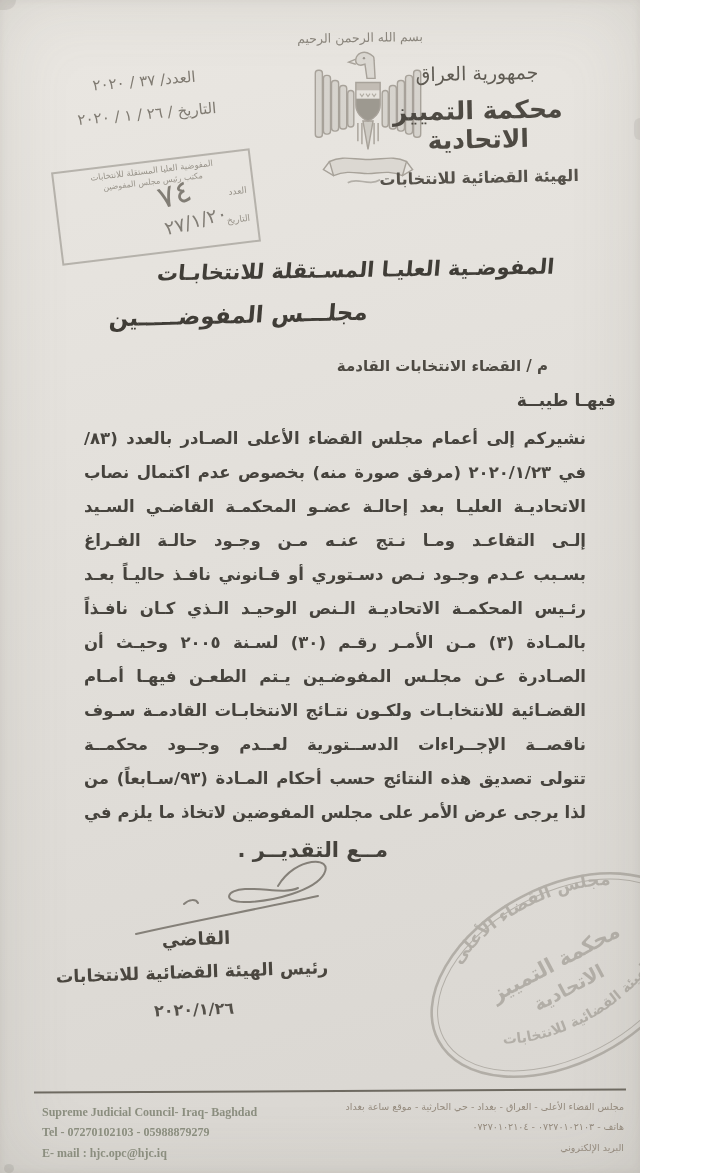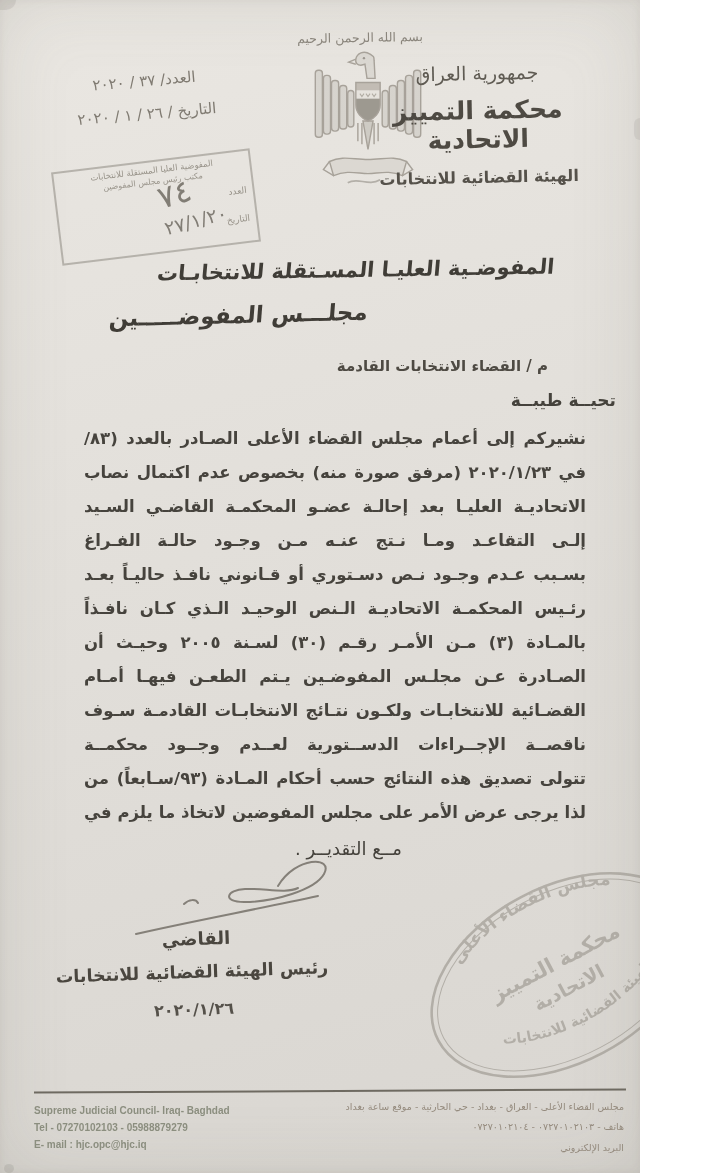--- a/index.html
+++ b/index.html
@@ -40,36 +40,36 @@
   .addr1{position:absolute;top:258px;right:86px;font-size:21px;font-weight:700;color:#403d37;
     transform:rotate(-1deg) skewX(-6deg);letter-spacing:.5px;}
   .addr2{position:absolute;top:302px;right:272px;font-size:23px;font-weight:700;color:#403d37;
     transform:rotate(-1.5deg) skewX(-6deg);}
   .subject{position:absolute;top:357px;right:92px;font-size:15px;font-weight:700;color:#4e4a43;}
   .greeting{position:absolute;top:390px;right:24px;font-size:17px;font-weight:700;color:#45423c;}
   
   .body-block{position:absolute;top:422px;right:54px;left:84px;}
   .bline{direction:rtl;text-align:justify;text-align-last:justify;
     font-size:16.5px;font-weight:700;color:#46433d;height:34px;line-height:34px;overflow:hidden;}
-  .closing{position:absolute;top:838px;right:238px;font-size:18px;font-weight:400;color:#45423c;}
+  .closing{position:absolute;top:838px;right:252px;font-size:21px;font-weight:700;color:#45423c;}
   
   .sig-squiggle{position:absolute;top:850px;left:128px;width:215px;height:92px;}
   .sig-title{position:absolute;top:928px;left:148px;width:96px;text-align:center;
     font-size:18px;font-weight:700;color:#4a463f;transform:rotate(-2deg);}
   .sig-role{position:absolute;top:962px;left:46px;width:292px;text-align:center;
     font-size:17.5px;font-weight:700;color:#4a463f;transform:rotate(-2deg);}
   .sig-date{position:absolute;top:1000px;left:108px;width:172px;text-align:center;
     font-size:16px;font-weight:700;color:#55514a;letter-spacing:2px;transform:rotate(-2deg);}
   
   .round-stamp{position:absolute;top:868px;left:412px;width:300px;height:215px;opacity:.5;}
   
   .footer-line{position:absolute;top:1090px;left:34px;right:14px;
     border-top:2.5px solid #6e6a61;transform:rotate(-.3deg);}
-  .footer-en{position:absolute;top:1102px;left:34px;width:330px;
-    font-family:Liberation Sans, sans-serif;font-weight:700;font-size:10px;
+  .footer-en{position:absolute;top:1102px;left:42px;width:330px;
+    font-family:Liberation Serif, serif;font-weight:700;font-size:12px;
     color:#8b8e7f;line-height:1.7;}
   .footer-ar{position:absolute;top:1097px;right:16px;width:336px;text-align:right;
     font-size:9.5px;color:#948a7d;line-height:2.15;}
 </style>
 </head>
 <body>
 
 <div class="paper">
 
   <div class="smudge" style="top:0;left:0;width:16px;height:10px;opacity:.12;border-radius:0 0 10px 0;"></div>
@@ -135,21 +135,21 @@
     <div class="rs-l2">مكتب رئيس مجلس المفوضين</div>
     <div class="rs-label1">العدد</div>
     <div class="rs-label2">التاريخ</div>
     <div class="rs-num">٧٤</div>
     <div class="rs-date">٢٧/١/٢٠</div>
   </div>
 
   <div class="addr1 ar">المفوضـية العليـا المسـتقلة للانتخابـات</div>
   <div class="addr2 ar">مجلـــس المفوضـــــين</div>
   <div class="subject ar">م / القضاء الانتخابات القادمة</div>
-  <div class="greeting ar">تحيــة طيبــة</div>
+  <div class="greeting ar">فيهـا طيبــة</div>
 
   <div class="body-block">
     <div class="bline">نشيركم إلى أعمام مجلس القضاء الأعلى الصـادر بالعدد (٨٣/مكتب/٢٠٢٠)</div>
     <div class="bline">في ٢٠٢٠/١/٢٣ (مرفق صورة منه) بخصوص عدم اكتمال نصاب المحكمة</div>
     <div class="bline">الاتحاديـة العليـا بعد إحالـة عضـو المحكمـة القاضـي السـيد فـاروق السـامي</div>
     <div class="bline">إلـى التقاعـد ومـا نـتج عنـه مـن وجـود حالـة الفـراغ الدسـتوري والقـانوني</div>
     <div class="bline">بسـبب عـدم وجـود نـص دسـتوري أو قـانوني نافـذ حاليـاً بعـد إلغـاء</div>
     <div class="bline">رئـيس المحكمـة الاتحاديـة الـنص الوحيـد الـذي كـان نافـذاً والمتمثـل</div>
     <div class="bline">بالمـادة (٣) مـن الأمـر رقـم (٣٠) لسـنة ٢٠٠٥ وحيـث أن القـرارات</div>
     <div class="bline">الصـادرة عـن مجلـس المفوضـين يـتم الطعـن فيهـا أمـام الهيئـة</div>

